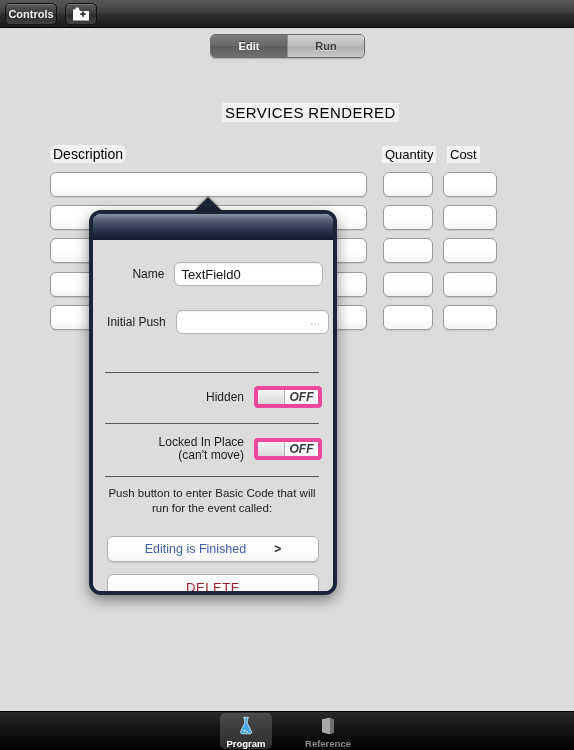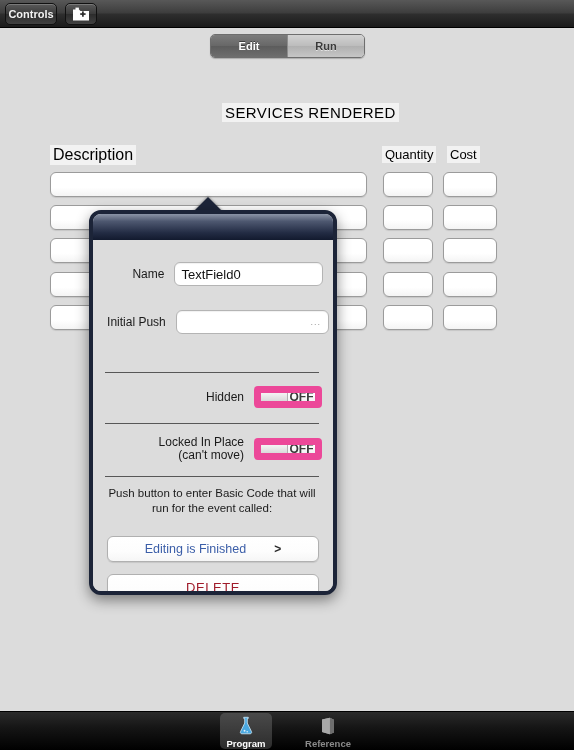--- a/index.html
+++ b/index.html
@@ -85,21 +85,21 @@
     color: #000;
     padding: 1px 3px;
     box-sizing: border-box;
     white-space: nowrap;
   }
   #title-label {
     left: 222px; top: 103px;
     font-size: 15px;
     letter-spacing: 0.4px;
   }
-  #lbl-description { left: 50px; top: 145px; font-size: 16px; }
+  #lbl-description { left: 50px; top: 145px; font-size: 14px; border-radius: 7px; }
   #lbl-quantity    { left: 382px; top: 146px; font-size: 13px; }
   #lbl-cost        { left: 447px; top: 146px; font-size: 13px; }
 
   
   .field {
     position: absolute;
     background: linear-gradient(to bottom, #ffffff 0%, #ffffff 62%, #f4f4f4 100%);
     border: 1px solid #9b9b9b;
     border-radius: 6px;
     box-sizing: border-box;
@@ -194,27 +194,28 @@
   #div-2 { top: 183px; }
   #div-3 { top: 236px; }
 
   #row-hidden { left: 6px; top: 146px; width: 230px; }
   #row-hidden .row-label { width: 145px; margin-right: 10px; }
   #row-locked { left: 6px; top: 196px; width: 230px; }
   #row-locked .row-label { width: 145px; margin-right: 10px; }
 
   .toggle {
     width: 68px; height: 22px;
-    border: 7px solid #ec4899;
+    border: 4px solid #ec4899;
     border-radius: 4px;
     display: flex;
     box-sizing: border-box;
     overflow: hidden;
     background: #ffffff;
     box-shadow: inset 0 1px 1px rgba(0,0,0,0.10);
+    font-style: italic;
   }
   .toggle-knob {
     width: 26px;
     background: linear-gradient(to bottom, #f4f4f4 0%, #dadada 100%);
     border-right: 1px solid #b0b0b0;
   }
   .toggle-text {
     flex: 1;
     display: flex;
     align-items: center;

